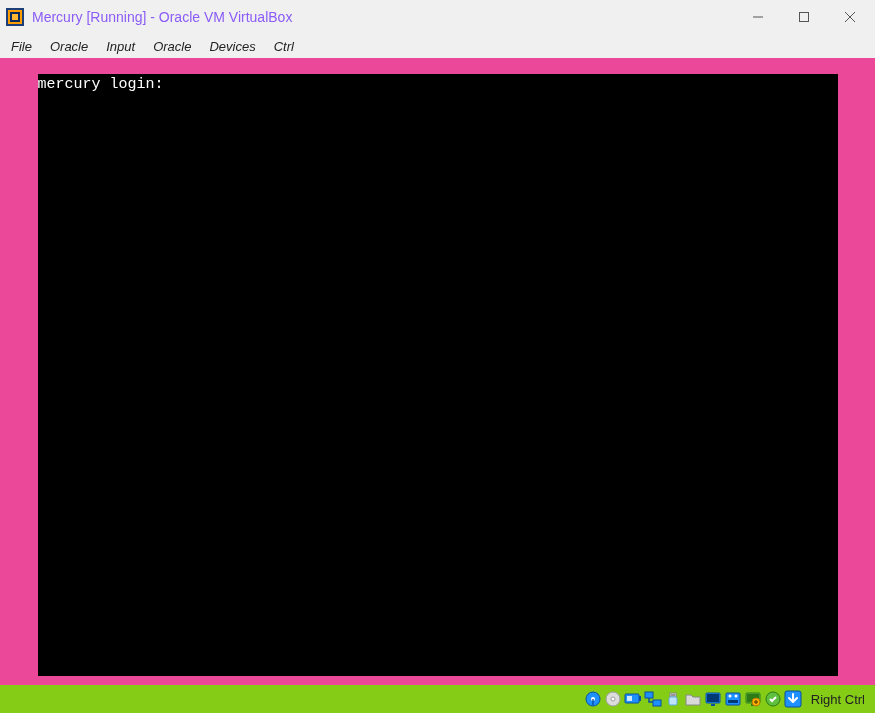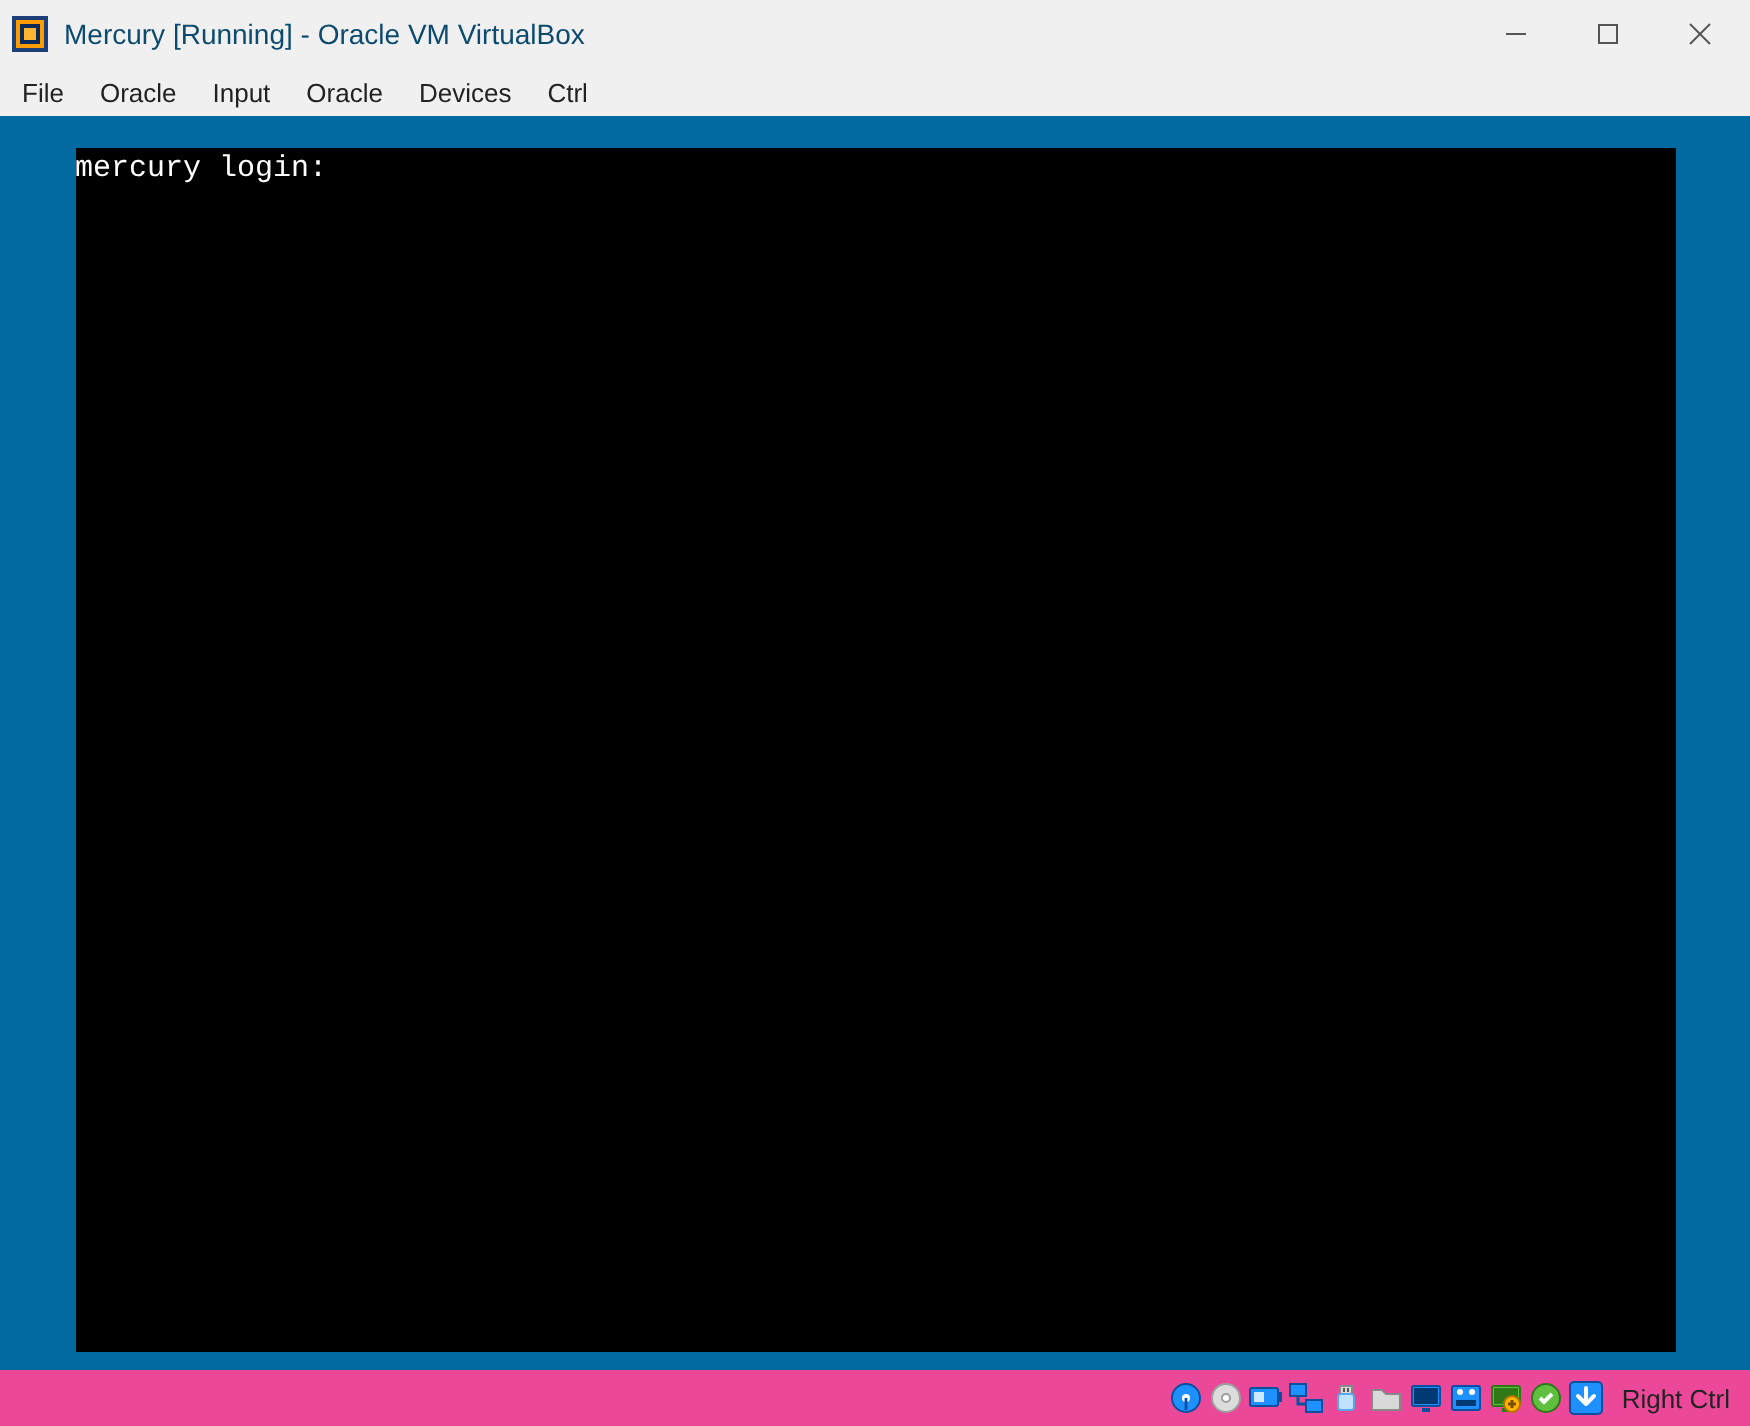--- a/index.html
+++ b/index.html
@@ -9,50 +9,50 @@
     font-family:"Segoe UI",Tahoma,sans-serif;
     font-size:13px;color:#000;
     position:relative;overflow:hidden;
   }
   
   .titlebar{
     height:34px;display:flex;align-items:center;
     padding:0 2px 0 6px;background:#f0f0f0;
   }
   .app-icon{width:18px;height:18px;display:flex;margin-right:8px;}
-  .title-text{font-size:14px;color:#0c4a6e;flex:0 0 auto;}
+  .title-text{font-size:14px;color:#8b5cf6;flex:0 0 auto;}
   .titlebar-spacer{flex:1 1 auto;}
   .win-controls{display:flex;height:100%;}
   .win-btn{
     width:46px;height:100%;display:flex;align-items:center;justify-content:center;
     cursor:default;
   }
   .win-btn svg{stroke:#555;fill:none;stroke-width:1;}
   
   .menubar{
     height:24px;display:flex;align-items:center;
-    padding:0 2px;background:#f0f0f0;font-size:13px;color:#222;
+    padding:0 2px;background:#f0f0f0;font-size:13px;color:#222;font-style:italic;
   }
   .menu-item{padding:3px 9px;cursor:default;}
   
   .guest-area{
     position:absolute;left:0;right:0;top:58px;bottom:28px;
-    background:#0369a1;display:flex;align-items:flex-start;justify-content:center;
+    background:#ec4899;display:flex;align-items:flex-start;justify-content:center;
     padding-top:16px;
   }
   .vm-screen{
     width:800px;height:600px;background:#000;color:#fff;
     font-family:"Courier New",monospace;font-size:15px;
     white-space:pre;padding:2px 0 0 0;line-height:18px;
   }
   
   .statusbar{
     position:absolute;left:0;right:0;bottom:0;height:28px;
     display:flex;align-items:center;justify-content:flex-end;
-    padding:0 6px;background:#ec4899;
+    padding:0 6px;background:#84cc16;
   }
   .status-icons{display:flex;align-items:center;gap:0px;}
   .sicon{width:20px;height:20px;display:flex;align-items:center;justify-content:center;cursor:default;}
   .sicon svg{display:block;}
   .host-key{
     margin-left:4px;font-size:13px;color:#222;padding:0 4px;cursor:default;
     display:flex;align-items:center;gap:4px;
   }
   .host-arrow svg{display:block;}
 </style>

